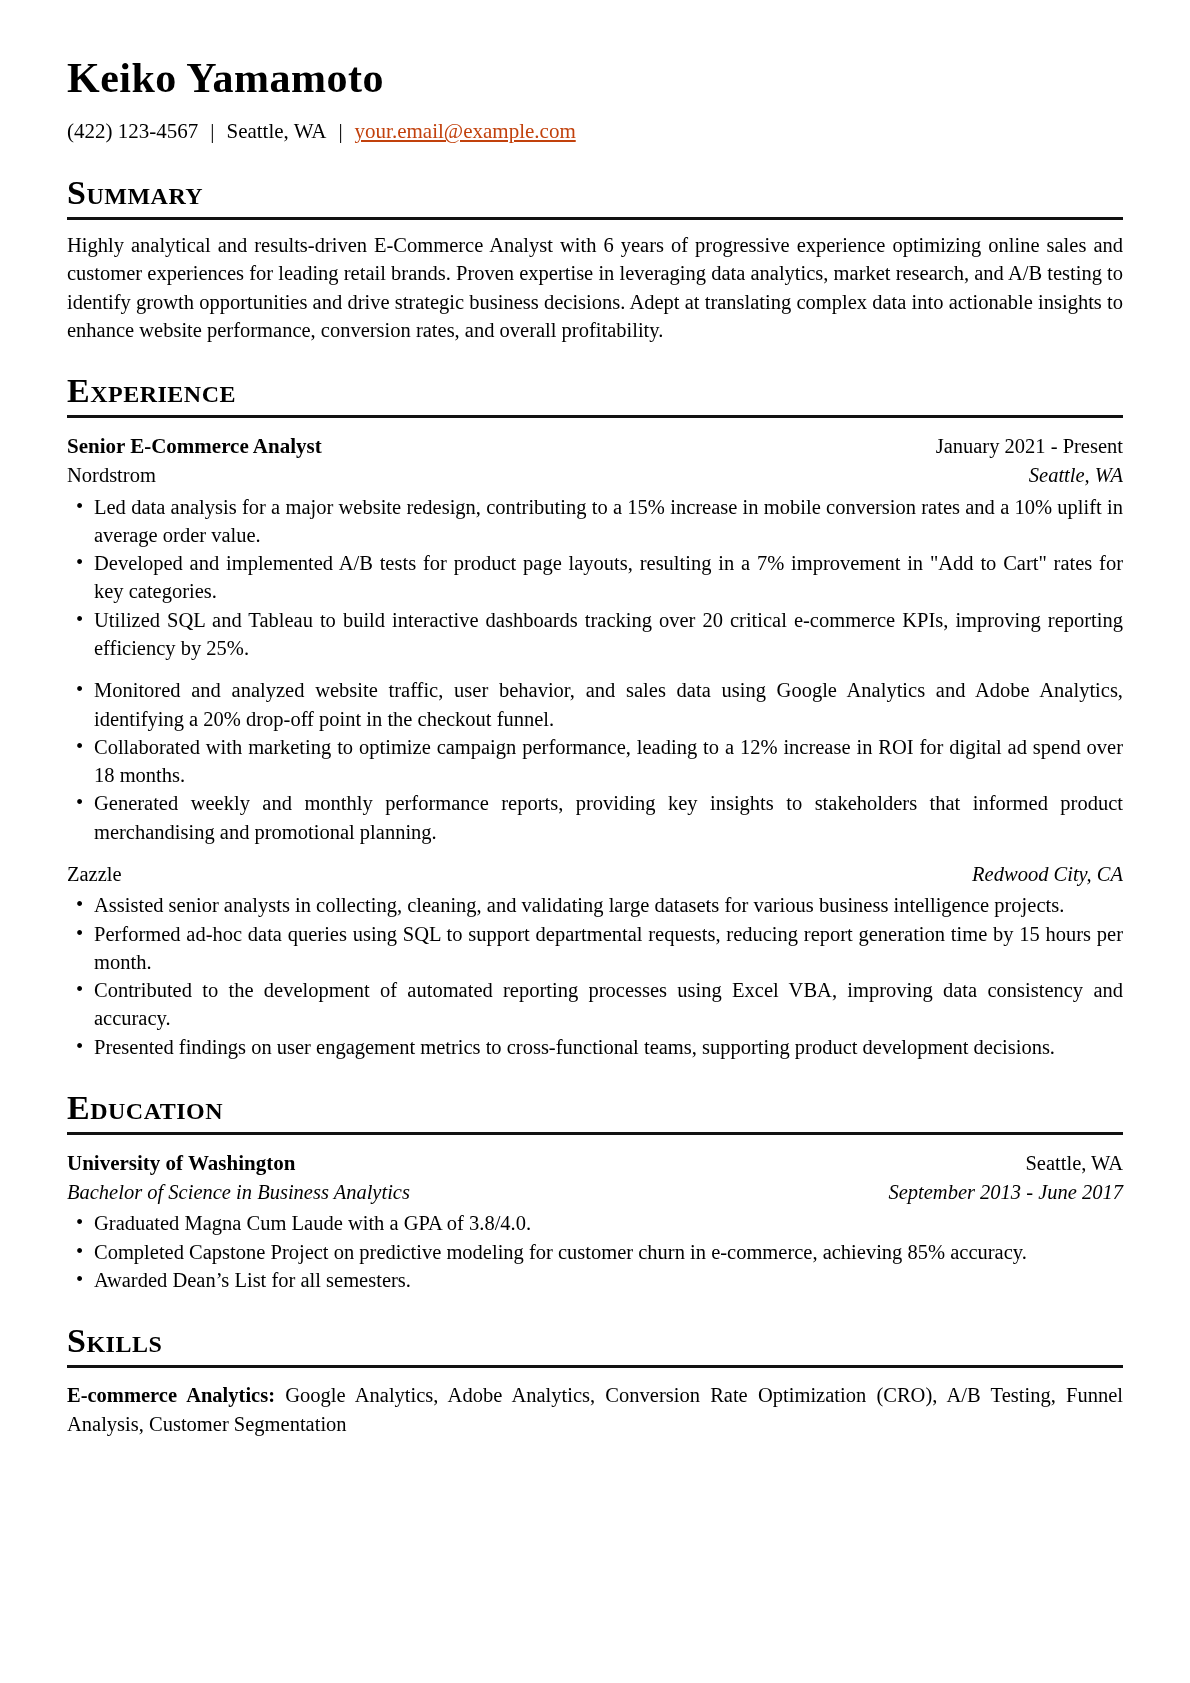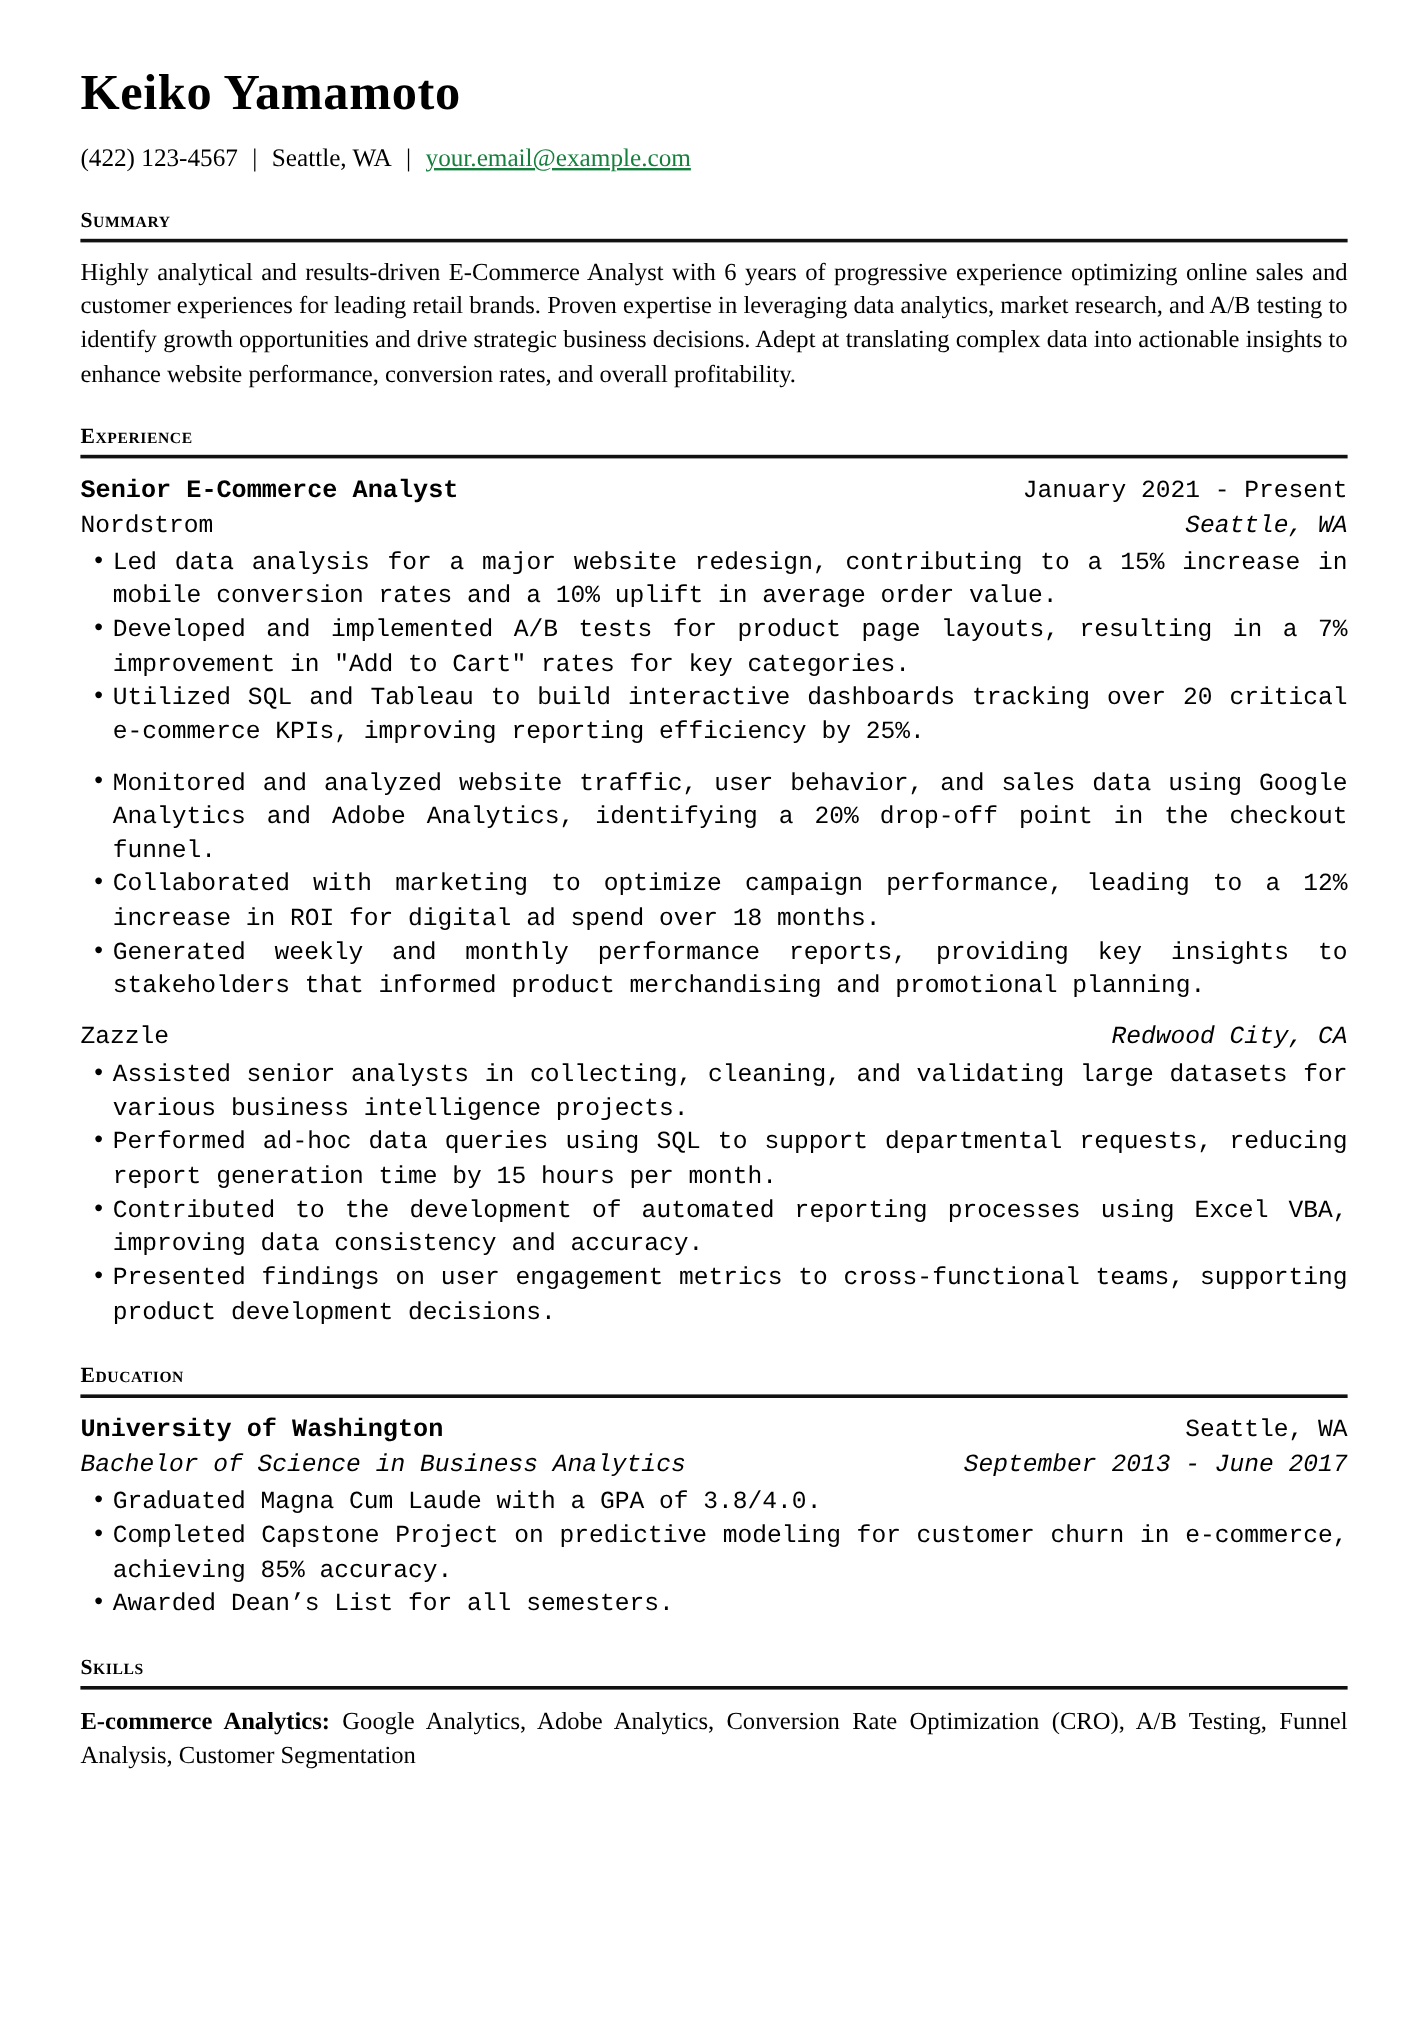--- a/index.html
+++ b/index.html
@@ -29,46 +29,46 @@
   }
   .contact {
     font-size: 21px;
     margin: 0 0 6px 0;
   }
   .contact .sep {
     display: inline-block;
     margin: 0 12px;
   }
   .contact a {
-    color: #15803d;
+    color: #c2410c;
     text-decoration: underline;
   }
 
   
   h2.sec {
     font-variant: small-caps;
-    font-size: 18px;
+    font-size: 34px;
     line-height: 1.15;
     font-weight: 700;
     letter-spacing: 0.5px;
     margin: 27px 0 0 0;
     padding-bottom: 5px;
     border-bottom: 3px solid #111111;
   }
 
   
   p.body-text {
     margin: 11px 0 0 0;
     text-align: justify;
     hyphens: auto;
     -webkit-hyphens: auto;
   }
 
   
-  .entry { margin-top: 14px; font-family: Liberation Mono, monospace; }
+  .entry { margin-top: 14px; }
   .row {
     display: flex;
     justify-content: space-between;
     align-items: baseline;
   }
   .role   { font-weight: 700; font-size: 21px; }
   .dates  { font-size: 20.5px; }
   .company{ font-size: 20.5px; }
   .italic { font-style: italic; }
 

